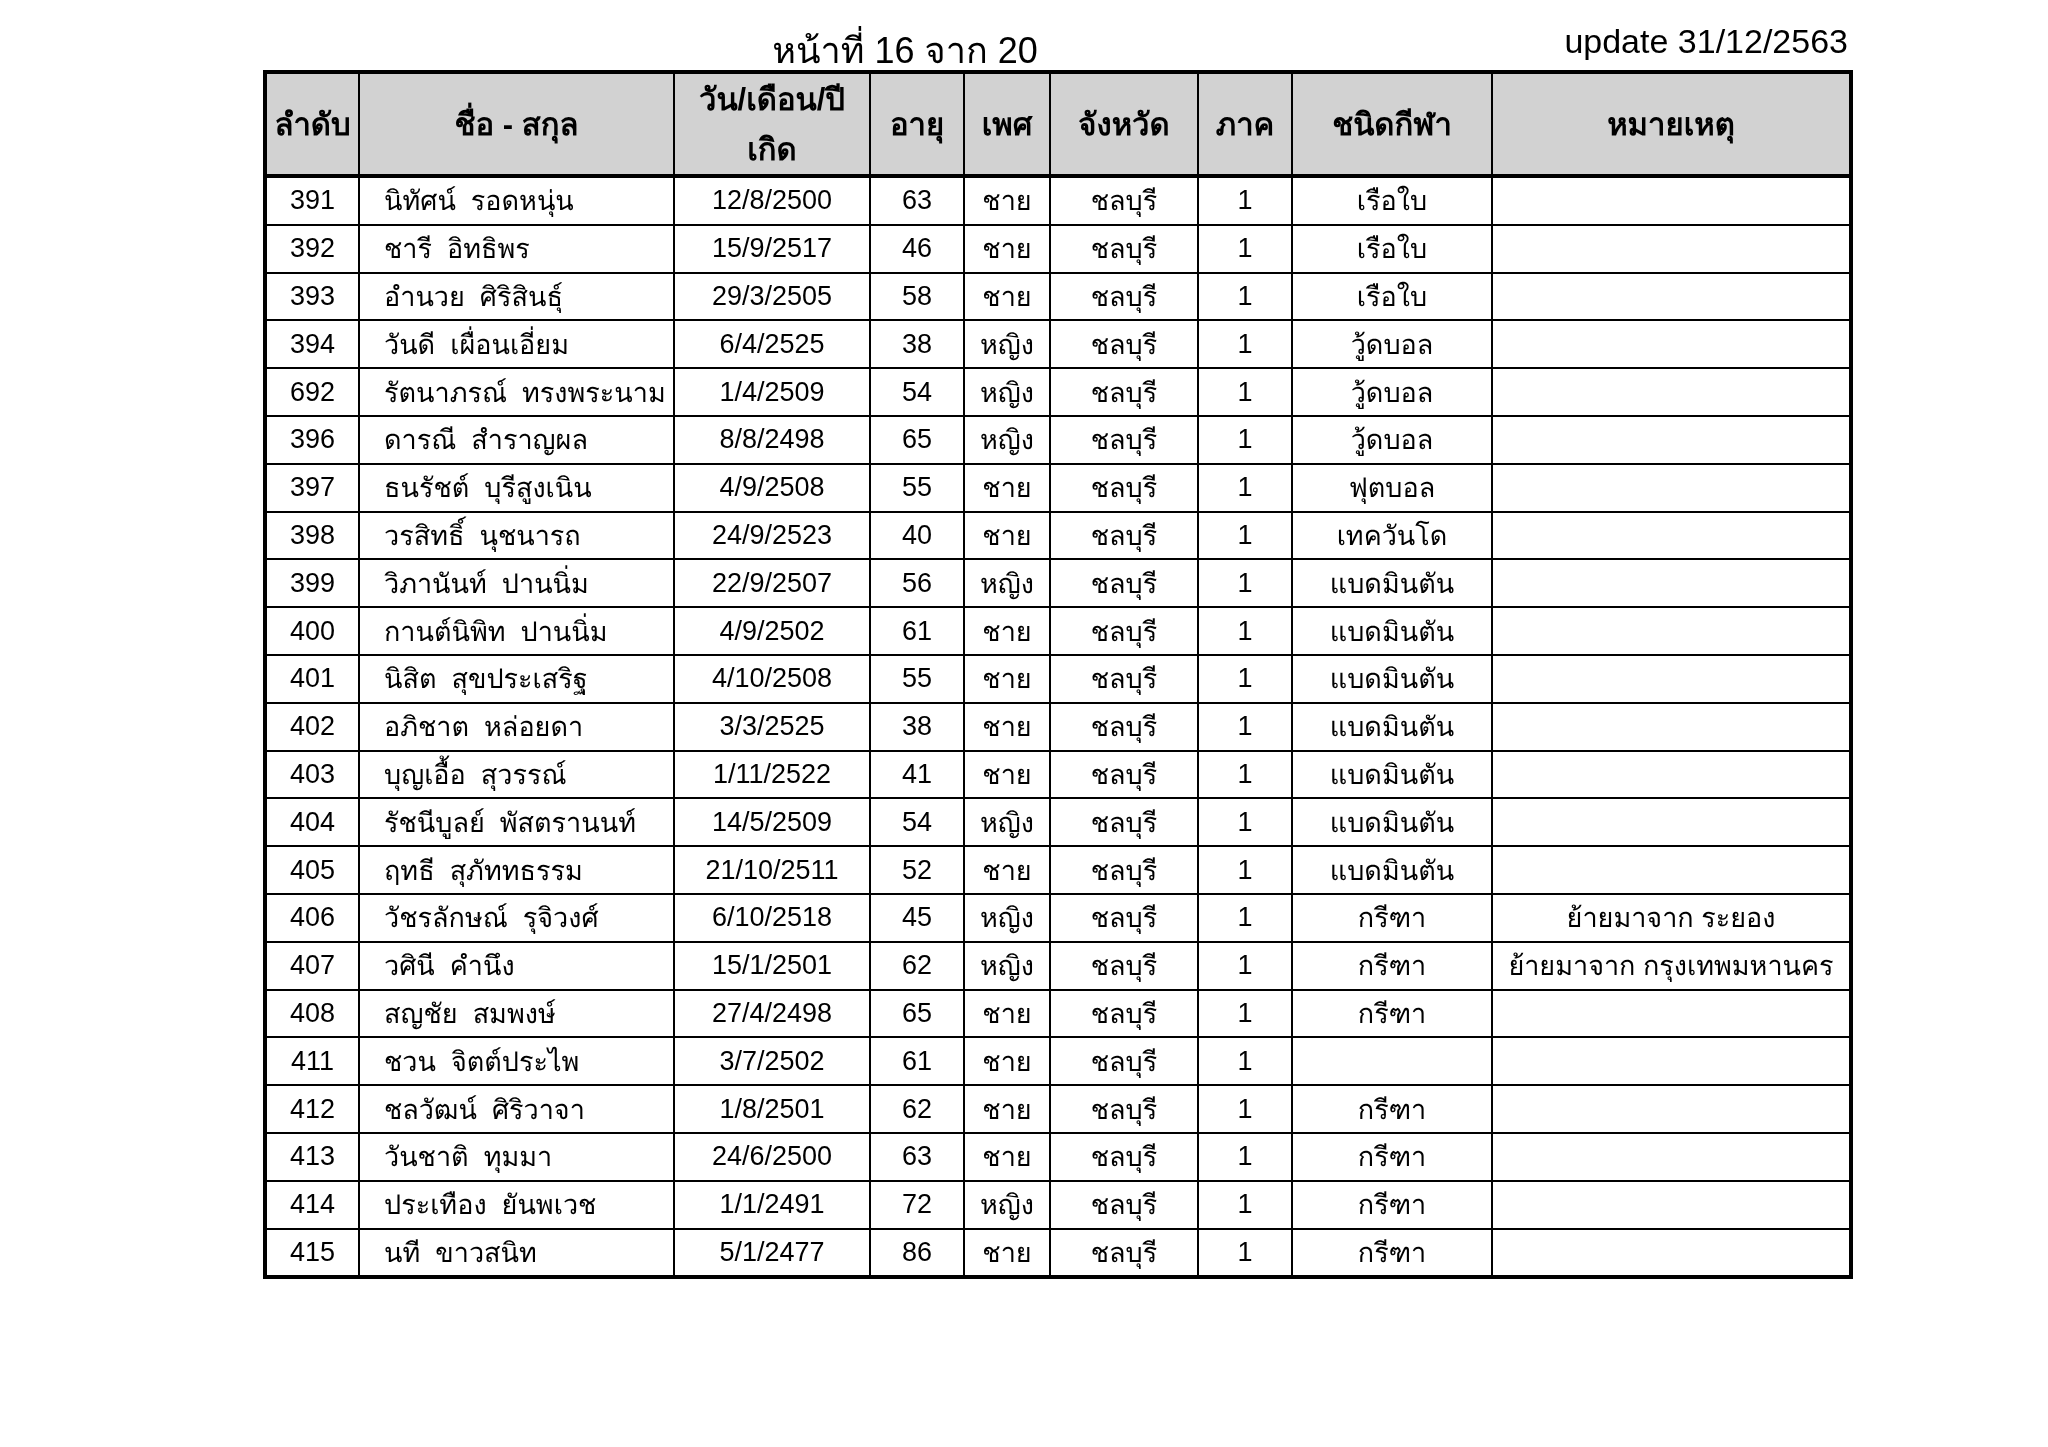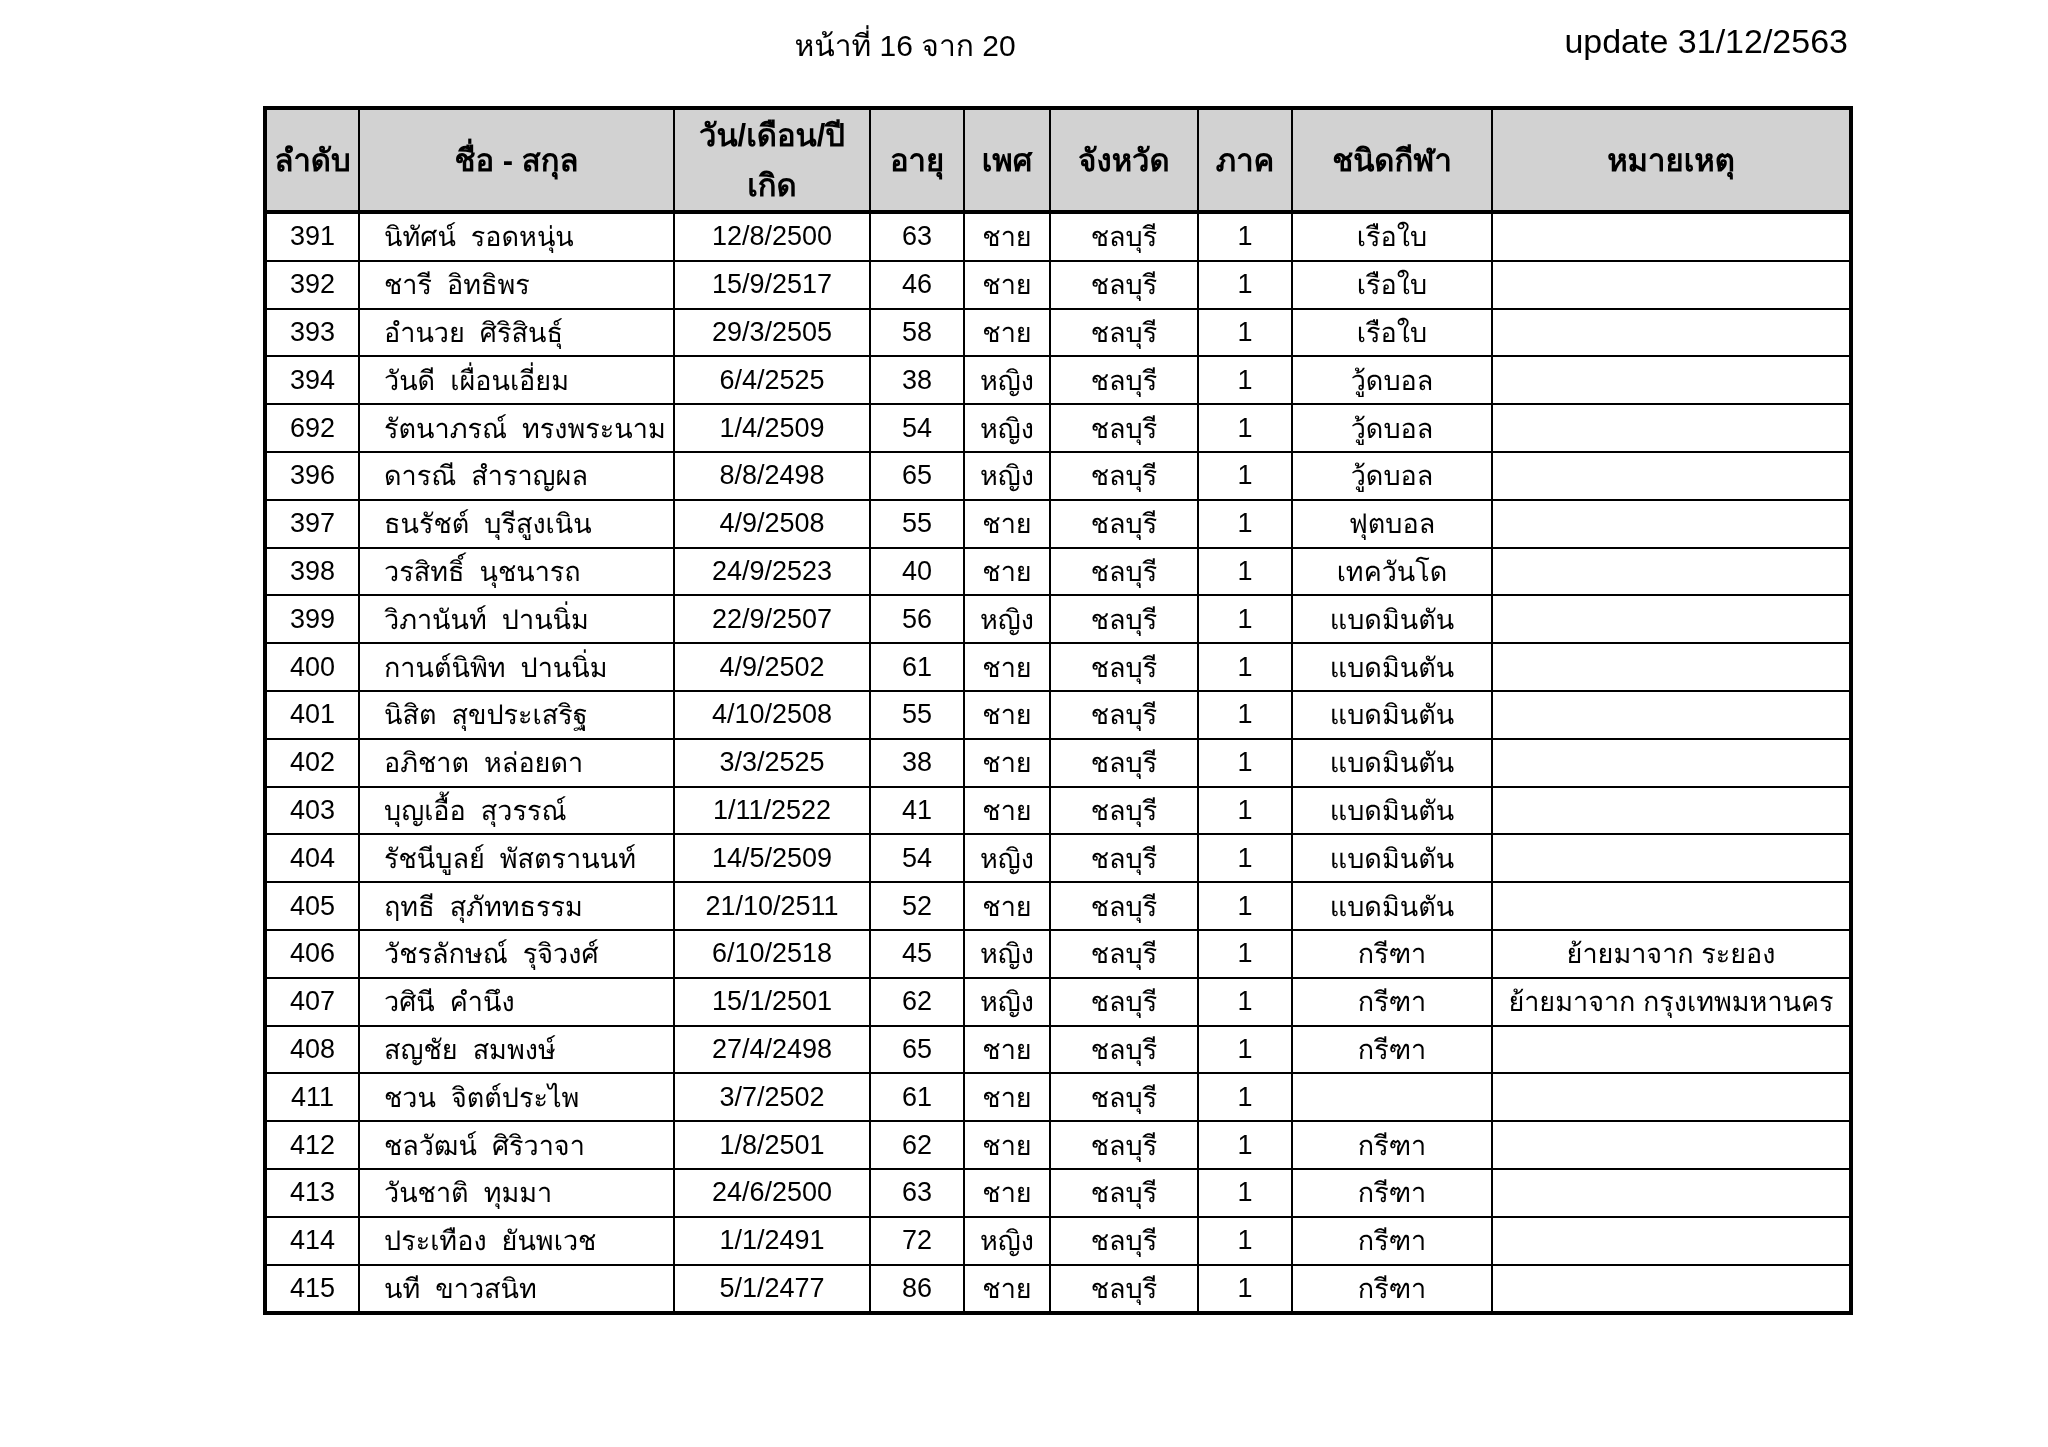--- a/index.html
+++ b/index.html
@@ -14,39 +14,38 @@
     width: 2048px;
     height: 1447px;
     background: #ffffff;
     overflow: hidden;
   }
   .page-indicator {
     position: absolute;
     top: 22px;
     left: 905px;
     transform: translateX(-50%);
-    font-size: 30px;
+    font-size: 36px;
     white-space: nowrap;
   }
   .update-label {
     position: absolute;
     top: 22px;
     right: 200px;
     font-size: 34px;
     white-space: nowrap;
   }
   table.registry {
     position: absolute;
     top: 70px;
     left: 263px;
     width: 1586px;
     border-collapse: collapse;
     table-layout: fixed;
     border: 4px solid #000;
-    margin-top: 36px;
   }
   table.registry th {
     background: #d2d2d2;
     border: 2px solid #000;
     border-top: 4px solid #000;
     border-bottom: 4px solid #000;
     font-size: 31px;
     font-weight: bold;
     height: 84px;
     padding: 0 4px;

